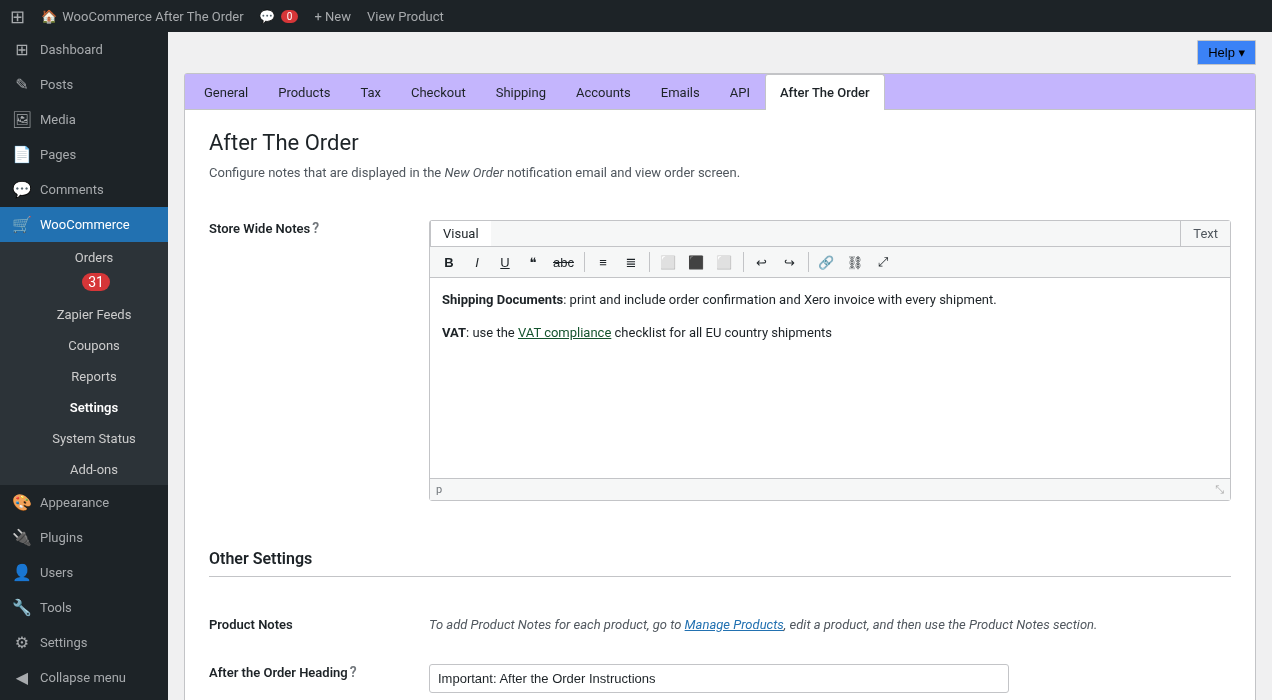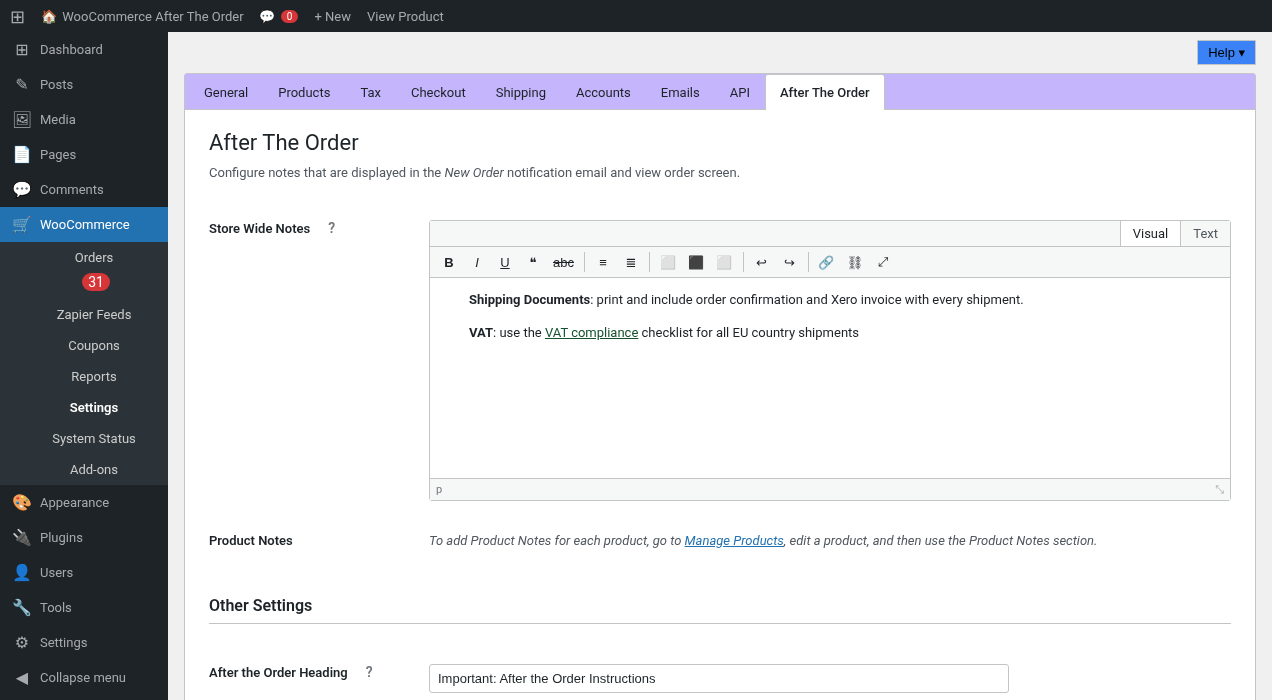--- a/index.html
+++ b/index.html
@@ -124,26 +124,26 @@
       text-align: left;
       vertical-align: top;
       padding: 16px 0;
       padding-right: 20px;
       font-weight: 600;
       font-size: 13px;
       color: #1d2327;
       width: 220px;
     }
     .section-table tr > td { padding: 16px 0; vertical-align: top; }
-    .section-table .th-inner { display: flex; align-items: center; gap: 18px; }
+    .section-table .th-inner { display: flex; align-items: center; gap: 2px; }
     .help-icon { color: #72777c; cursor: pointer; font-size: 14px; }
 
     
     .editor-container { border: 1px solid #c3c4c7; border-radius: 3px; }
-    .editor-mode-tabs { display: flex; justify-content: flex-end; border-bottom: 1px solid #c3c4c7; background: #f6f7f7; }
+    .editor-mode-tabs { display: flex; justify-content: space-between; border-bottom: 1px solid #c3c4c7; background: #f6f7f7; }
     .editor-mode-tab { padding: 5px 12px; cursor: pointer; font-size: 13px; color: #50575e; border-left: 1px solid #c3c4c7; }
     .editor-mode-tab.active { background: #fff; color: #1d2327; }
     .editor-toolbar {
       background: #f6f7f7;
       border-bottom: 1px solid #c3c4c7;
       padding: 4px 6px;
       display: flex;
       align-items: center;
       gap: 2px;
       flex-wrap: wrap;
@@ -161,21 +161,21 @@
       display: flex;
       align-items: center;
       justify-content: center;
     }
     .toolbar-separator { width: 1px; height: 20px; background: #c3c4c7; margin: 0 3px; }
     .editor-body { padding: 12px; min-height: 200px; font-size: 13px; line-height: 1.6; color: #1d2327; }
     .editor-footer { padding: 4px 6px; background: #f6f7f7; border-top: 1px solid #c3c4c7; font-size: 11px; color: #72777c; display: flex; justify-content: space-between; align-items: center; }
     .resize-handle { color: #aaa; cursor: se-resize; }
 
     
-    .editor-para { margin-bottom: 12px; margin-left: 27px; }
+    .editor-para { margin-bottom: 12px; }
     .editor-link { color: #14532d; text-decoration: underline; }
 
     
     .product-notes-text { font-size: 13px; color: #50575e; font-style: italic; }
     .product-notes-link { color: #2271b1; text-decoration: underline; cursor: pointer; }
 
     
     .section-heading { font-size: 16px; font-weight: 600; color: #1d2327; margin: 16px 0 8px 0; padding-bottom: 8px; border-bottom: 1px solid #c3c4c7; }
 
     
@@ -373,33 +373,33 @@
 
                   <div class="editor-footer">
                     <span>p</span>
                     <span class="resize-handle">⤡</span>
                   </div>
                 </div>
               </td>
             </tr>
 
             <tr>
+              <td colspan="2">
+                <h2 class="section-heading">Other Settings</h2>
+              </td>
+            </tr>
+
+            <tr>
               <th>
                 <span>Product Notes</span>
               </th>
               <td>
                 <span class="product-notes-text">
                   <span>To add Product Notes for each product, go to </span><a class="product-notes-link" href="#">Manage Products</a><span>, edit a product, and then use the Product Notes section.</span>
                 </span>
-              </td>
-            </tr>
-
-            <tr>
-              <td colspan="2">
-                <h2 class="section-heading">Other Settings</h2>
               </td>
             </tr>
 
             <tr>
               <th>
                 <div class="th-inner">
                   <span>After the Order Heading</span>
                   <span class="help-icon">?</span>
                 </div>
               </th>

